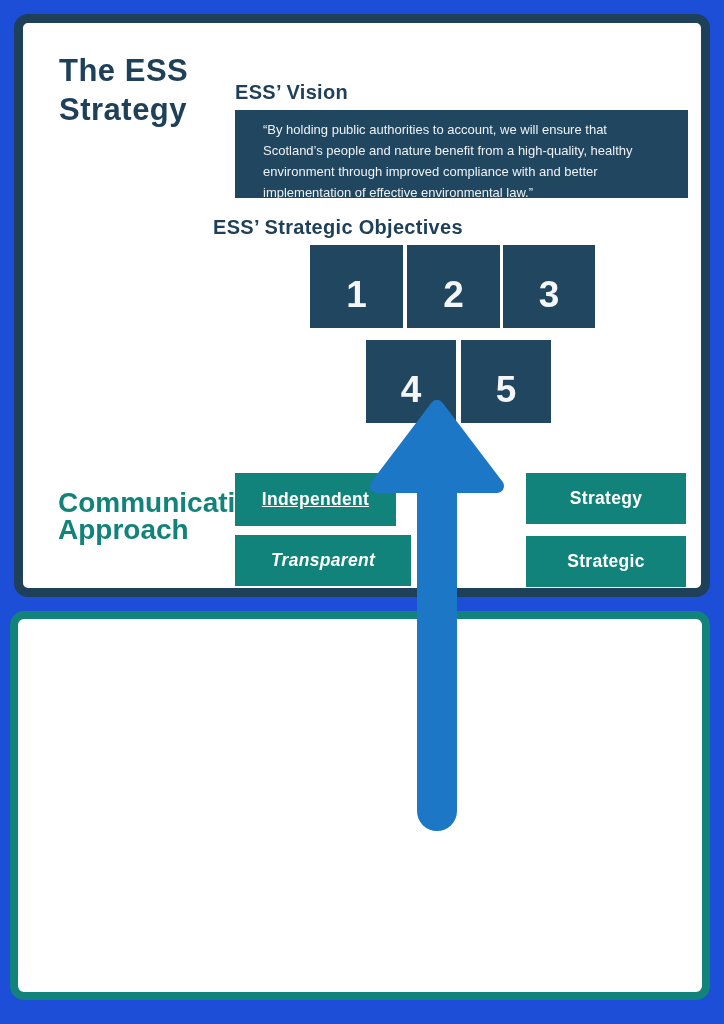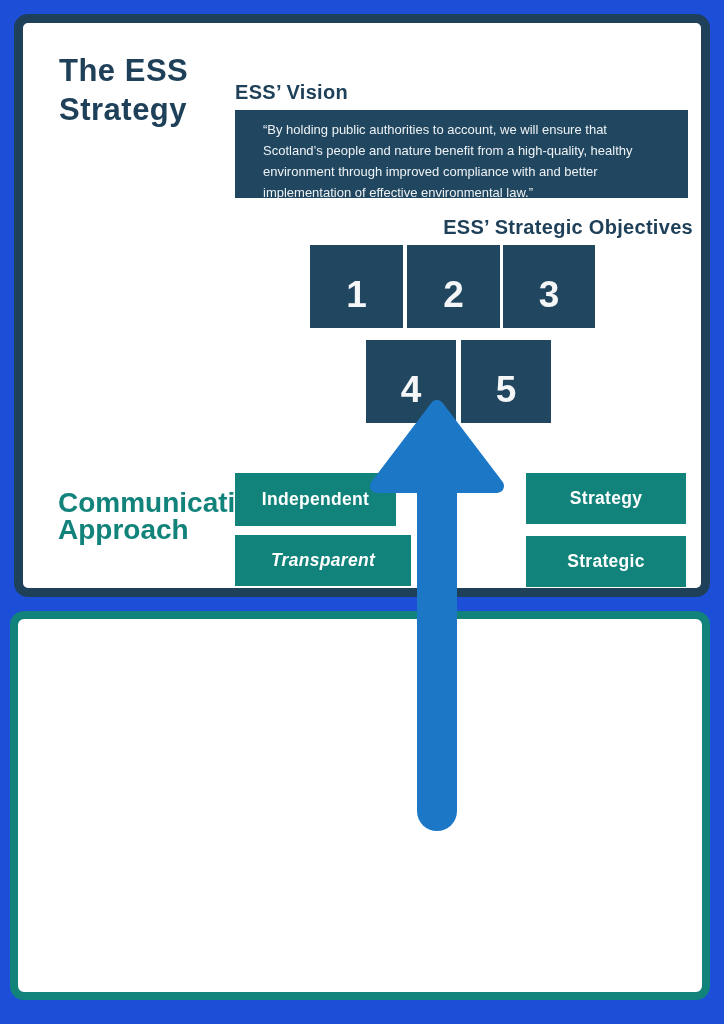--- a/index.html
+++ b/index.html
@@ -16,34 +16,34 @@
   
   .strategy-box{position:absolute;left:14px;top:14px;width:696px;height:583px;
     border:9px solid var(--navy);border-radius:14px;background:#ffffff;}
   .strategy-title{position:absolute;left:36px;top:28px;color:var(--navy);
     font-size:31px;font-weight:800;line-height:39px;white-space:pre-line;letter-spacing:0.5px;}
   .vision-heading{position:absolute;left:212px;top:58px;width:453px;text-align:left;
     color:var(--navy);font-size:20px;font-weight:800;letter-spacing:0.3px;}
   .vision-box{position:absolute;left:212px;top:87px;width:453px;height:88px;
     background:var(--navy-fill);color:#EDF2F5;font-size:13px;line-height:21px;
     padding:9px 28px;}
-  .objectives-heading{position:absolute;left:190px;top:193px;width:480px;text-align:right;
+  .objectives-heading{position:absolute;left:190px;top:193px;width:480px;text-align:left;
     color:var(--navy);font-size:20px;font-weight:800;letter-spacing:0.3px;}
   .obj{position:absolute;background:var(--navy-fill);display:flex;align-items:center;
     justify-content:center;color:#F4F6F8;font-size:37px;font-weight:800;padding-top:16px;}
   .obj-1{left:287px;top:222px;width:93px;height:83px;}
   .obj-2{left:384px;top:222px;width:93px;height:83px;}
   .obj-3{left:480px;top:222px;width:92px;height:83px;}
   .obj-4{left:343px;top:317px;width:90px;height:83px;}
   .obj-5{left:438px;top:317px;width:90px;height:83px;}
   .approach-label{position:absolute;left:35px;top:466px;color:var(--teal);
     font-size:28px;font-weight:800;line-height:27px;white-space:pre-line;}
   .app-box{position:absolute;background:var(--teal);display:flex;align-items:center;
     justify-content:center;color:#ffffff;font-size:17.5px;font-weight:800;letter-spacing:0.3px;}
-  .app-independent{left:212px;top:450px;width:161px;height:53px;}
+  .app-independent{left:212px;top:450px;width:161px;height:53px;text-decoration:underline;}
   .app-transparent{left:212px;top:512px;width:176px;height:51px;font-style:italic;}
   .app-trusted{left:503px;top:450px;width:160px;height:51px;}
   .app-effective{left:503px;top:513px;width:160px;height:51px;}
 
   
   .plan-box{position:absolute;left:10px;top:611px;width:700px;height:389px;
     border:8px solid var(--teal);border-radius:14px;background:#ffffff;}
 
   
   .up-arrow{position:absolute;left:368px;top:396px;width:138px;height:440px;z-index:10;}

